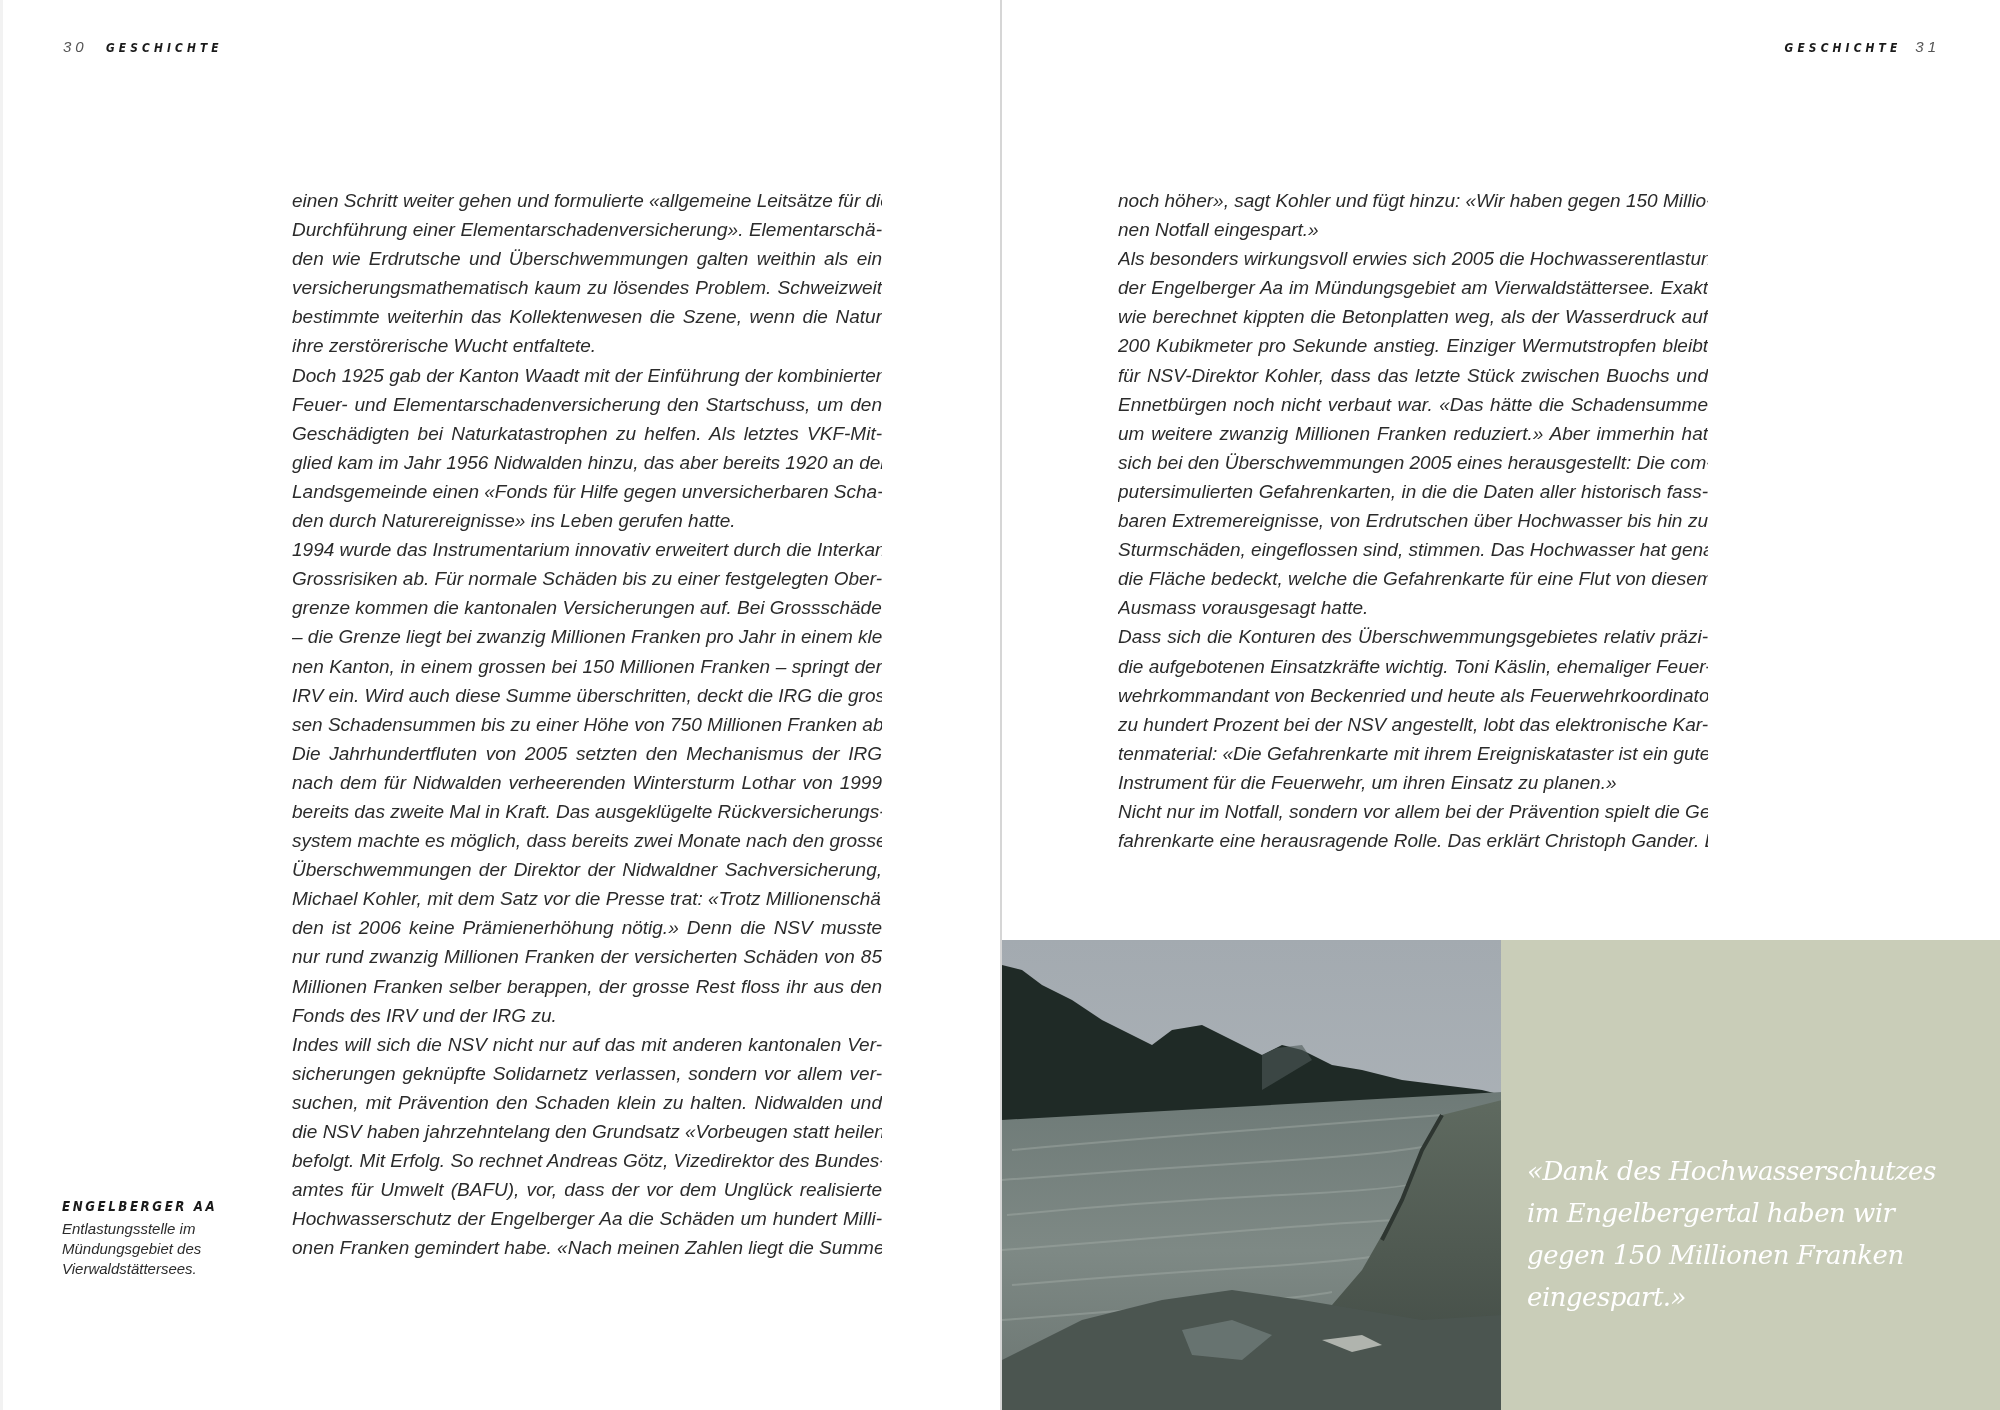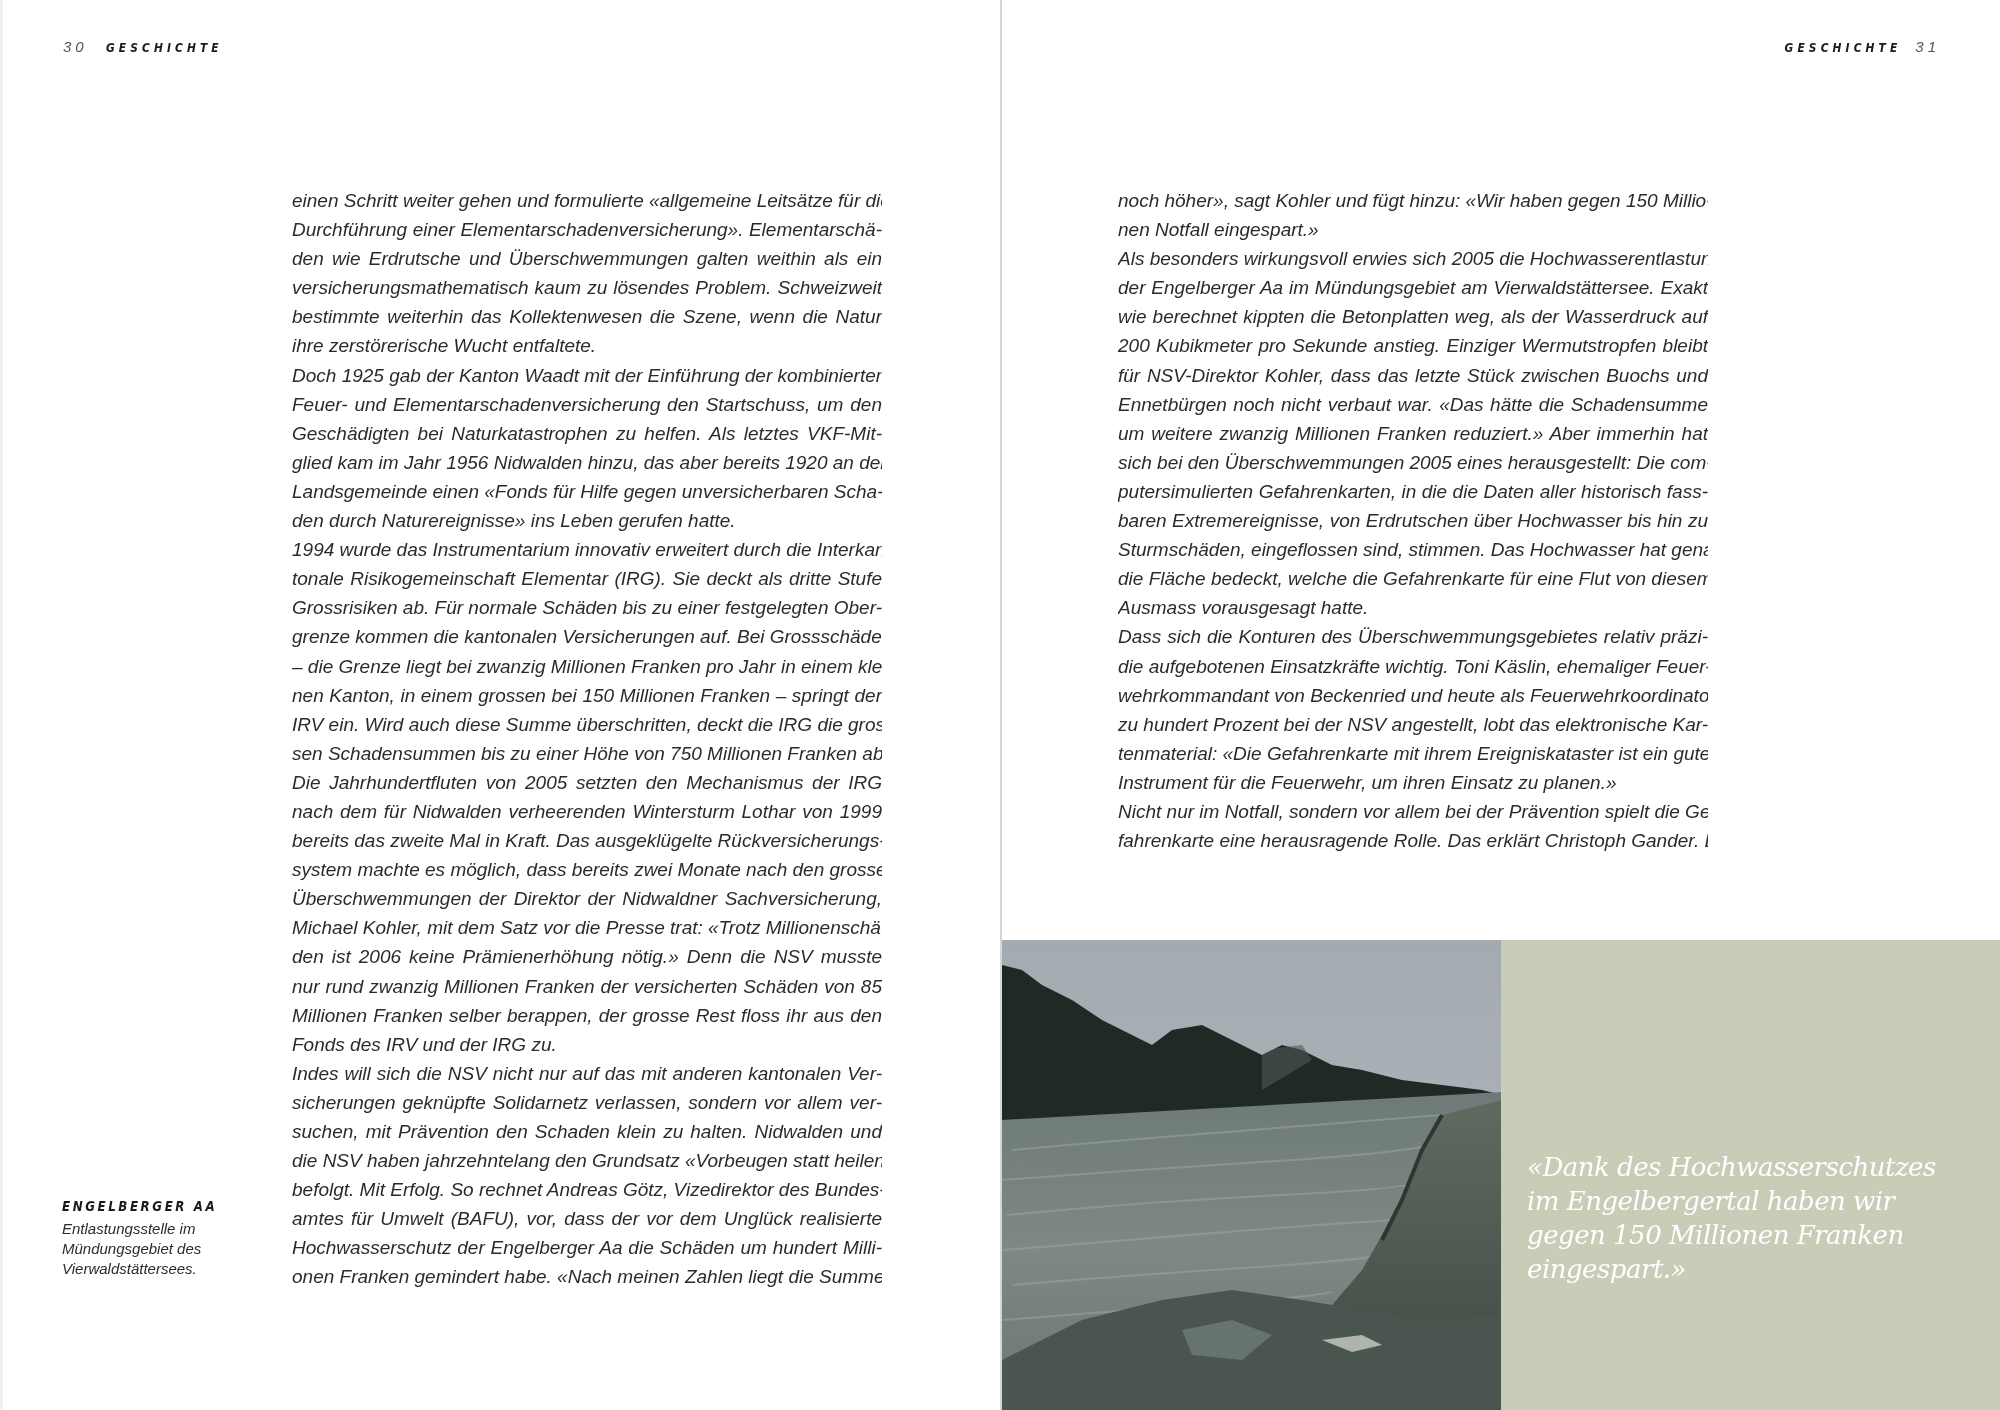--- a/index.html
+++ b/index.html
@@ -58,21 +58,21 @@
       background: linear-gradient(180deg, #a7adb2 0%, #b0b6bb 22%, #8e9697 30%, #6f7a78 45%, #7c8784 60%, #5d6863 78%, #4a544f 100%);
       overflow: hidden;
     }
     .photo svg { position: absolute; left: 0; top: 0; }
     .quote-panel {
       position: absolute; left: 499px; top: 940px; width: 499px; height: 470px;
       background: #c9cdb8;
     }
     .pull-quote {
       position: absolute; left: 26px; top: 210px; width: 440px;
-      font-family: "DejaVu Serif", serif; font-size: 26px; line-height: 34px;
+      font-family: "DejaVu Serif", serif; font-size: 26px; line-height: 42px;
       color: #ffffff; letter-spacing: -0.5px;
     }
   </style>
 </head>
 <body>
 
 <div class="left-shade"></div>
 
 <div class="page page-left">
   <div class="running-head rh-left">
@@ -87,21 +87,20 @@
       <span class="line">versicherungsmathematisch kaum zu lösendes Problem. Schweizweit</span>
       <span class="line">bestimmte weiterhin das Kollektenwesen die Szene, wenn die Natur</span>
       <span class="line last">ihre zerstörerische Wucht entfaltete.</span>
       <span class="line">Doch 1925 gab der Kanton Waadt mit der Einführung der kombinierten</span>
       <span class="line">Feuer- und Elementarschadenversicherung den Startschuss, um den</span>
       <span class="line">Geschädigten bei Naturkatastrophen zu helfen. Als letztes VKF-Mit-</span>
       <span class="line">glied kam im Jahr 1956 Nidwalden hinzu, das aber bereits 1920 an der</span>
       <span class="line">Landsgemeinde einen «Fonds für Hilfe gegen unversicherbaren Scha-</span>
       <span class="line last">den durch Naturereignisse» ins Leben gerufen hatte.</span>
       <span class="line">1994 wurde das Instrumentarium innovativ erweitert durch die Interkan-</span>
-      <span class="line">tonale Risikogemeinschaft Elementar (IRG). Sie deckt als dritte Stufe</span>
       <span class="line">Grossrisiken ab. Für normale Schäden bis zu einer festgelegten Ober-</span>
       <span class="line">grenze kommen die kantonalen Versicherungen auf. Bei Grossschäden</span>
       <span class="line">– die Grenze liegt bei zwanzig Millionen Franken pro Jahr in einem klei-</span>
       <span class="line">nen Kanton, in einem grossen bei 150 Millionen Franken – springt der</span>
       <span class="line">IRV ein. Wird auch diese Summe überschritten, deckt die IRG die gros-</span>
       <span class="line">sen Schadensummen bis zu einer Höhe von 750 Millionen Franken ab.</span>
       <span class="line">Die Jahrhundertfluten von 2005 setzten den Mechanismus der IRG</span>
       <span class="line">nach dem für Nidwalden verheerenden Wintersturm Lothar von 1999</span>
       <span class="line">bereits das zweite Mal in Kraft. Das ausgeklügelte Rückversicherungs-</span>
       <span class="line">system machte es möglich, dass bereits zwei Monate nach den grossen</span>

